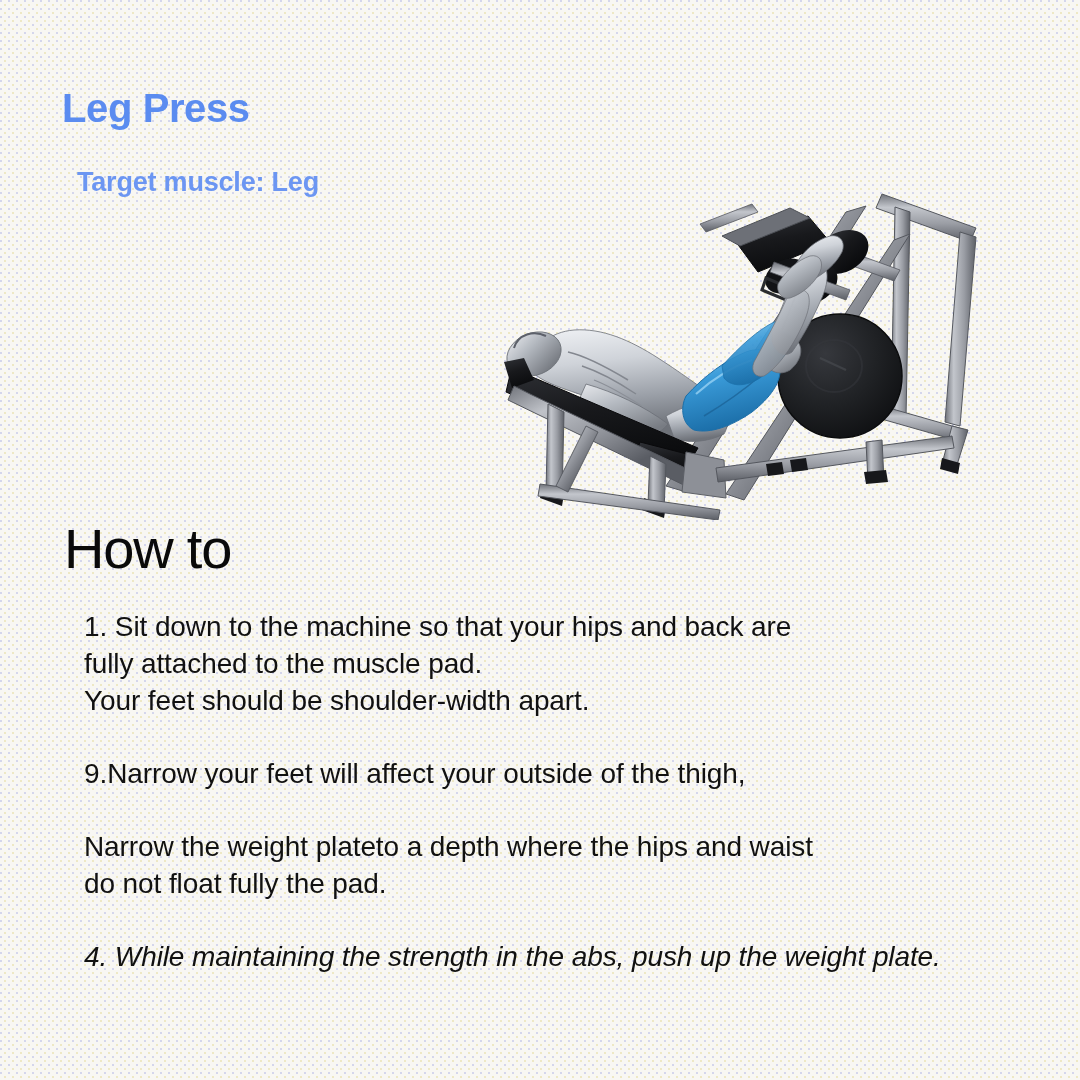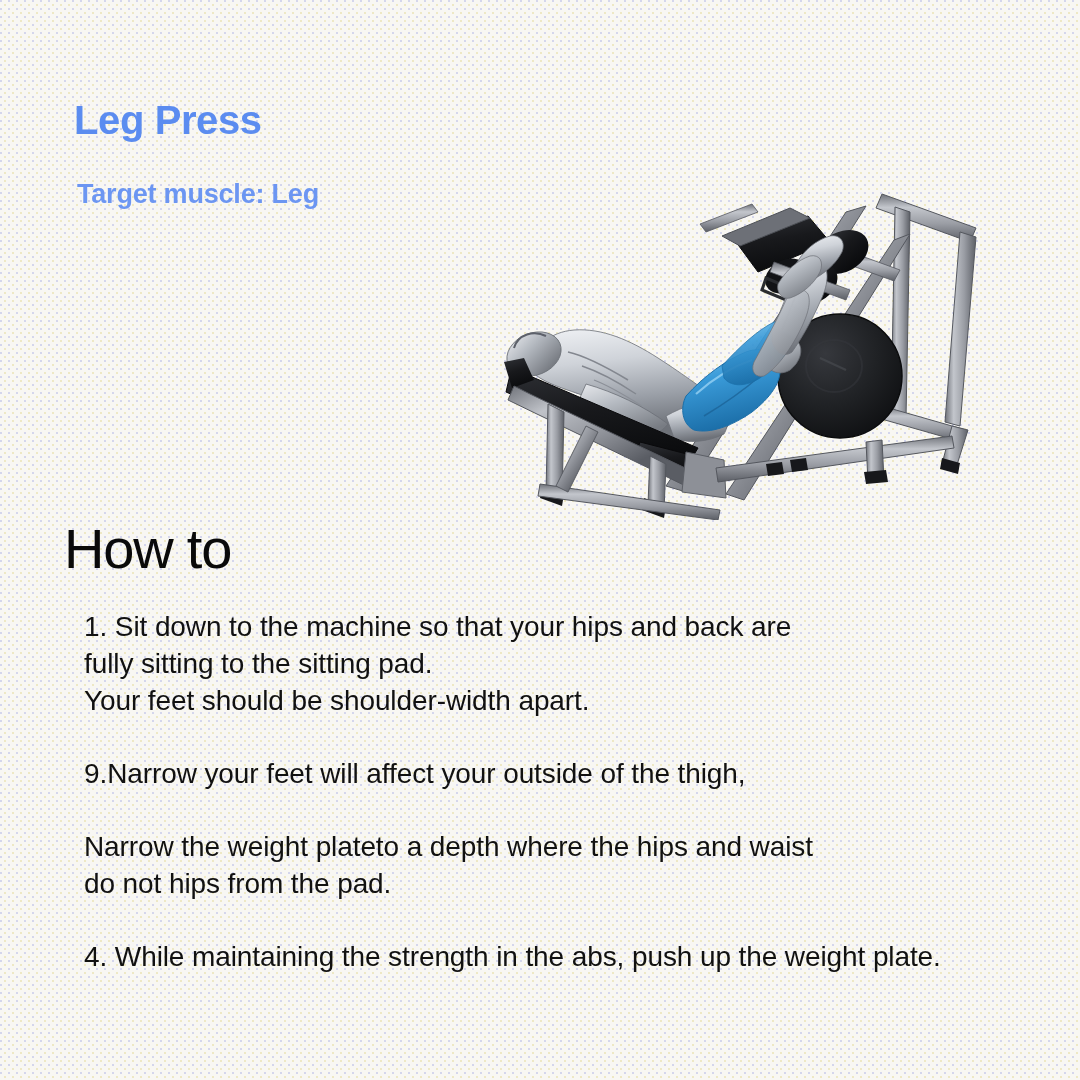--- a/index.html
+++ b/index.html
@@ -31,21 +31,21 @@
     position: absolute;
     left: 62px;
     top: 88px;
   }
   .title {
     font-size: 40px;
     font-weight: bold;
     color: #5b8cf0;
     letter-spacing: -0.4px;
     line-height: 1.0;
-    margin: 12px;
+    margin: 0;
     white-space: nowrap;
   }
   .subtitle {
     font-size: 27px;
     font-weight: bold;
     color: #6c96f2;
     letter-spacing: -0.2px;
     line-height: 1.0;
     margin: 15px;
     padding-top: 26px;
@@ -82,20 +82,21 @@
     position: absolute;
     left: 84px;
     top: 608px;
     width: 980px;
   }
   .step {
     margin: 0 0 36px 0;
   }
   .step:last-child {
     margin-bottom: 16px;
+    font-style: italic;
   }
   .step-line {
     font-size: 28px;
     color: #111111;
     line-height: 37px;
     white-space: nowrap;
     letter-spacing: -0.1px;
   }
 </style>
 </head>
@@ -280,31 +281,31 @@
       </g>
     </svg>
   </div>
 
   <div id="howto-heading">How to</div>
 
   <div id="steps">
 
     <div class="step">
       <div class="step-line">1. Sit down to the machine so that your hips and back are</div>
-      <div class="step-line">fully sitting to the sitting pad.</div>
+      <div class="step-line">fully attached to the muscle pad.</div>
       <div class="step-line">Your feet should be shoulder-width apart.</div>
     </div>
 
     <div class="step">
       <div class="step-line">9.Narrow your feet will affect your outside of the thigh,</div>
     </div>
 
     <div class="step">
       <div class="step-line">Narrow the weight plateto a depth where the hips and waist</div>
-      <div class="step-line">do not hips from the pad.</div>
+      <div class="step-line">do not float fully the pad.</div>
     </div>
 
     <div class="step">
       <div class="step-line">4. While maintaining the strength in the abs, push up the weight plate.</div>
     </div>
 
   </div>
 
 </div>
 

